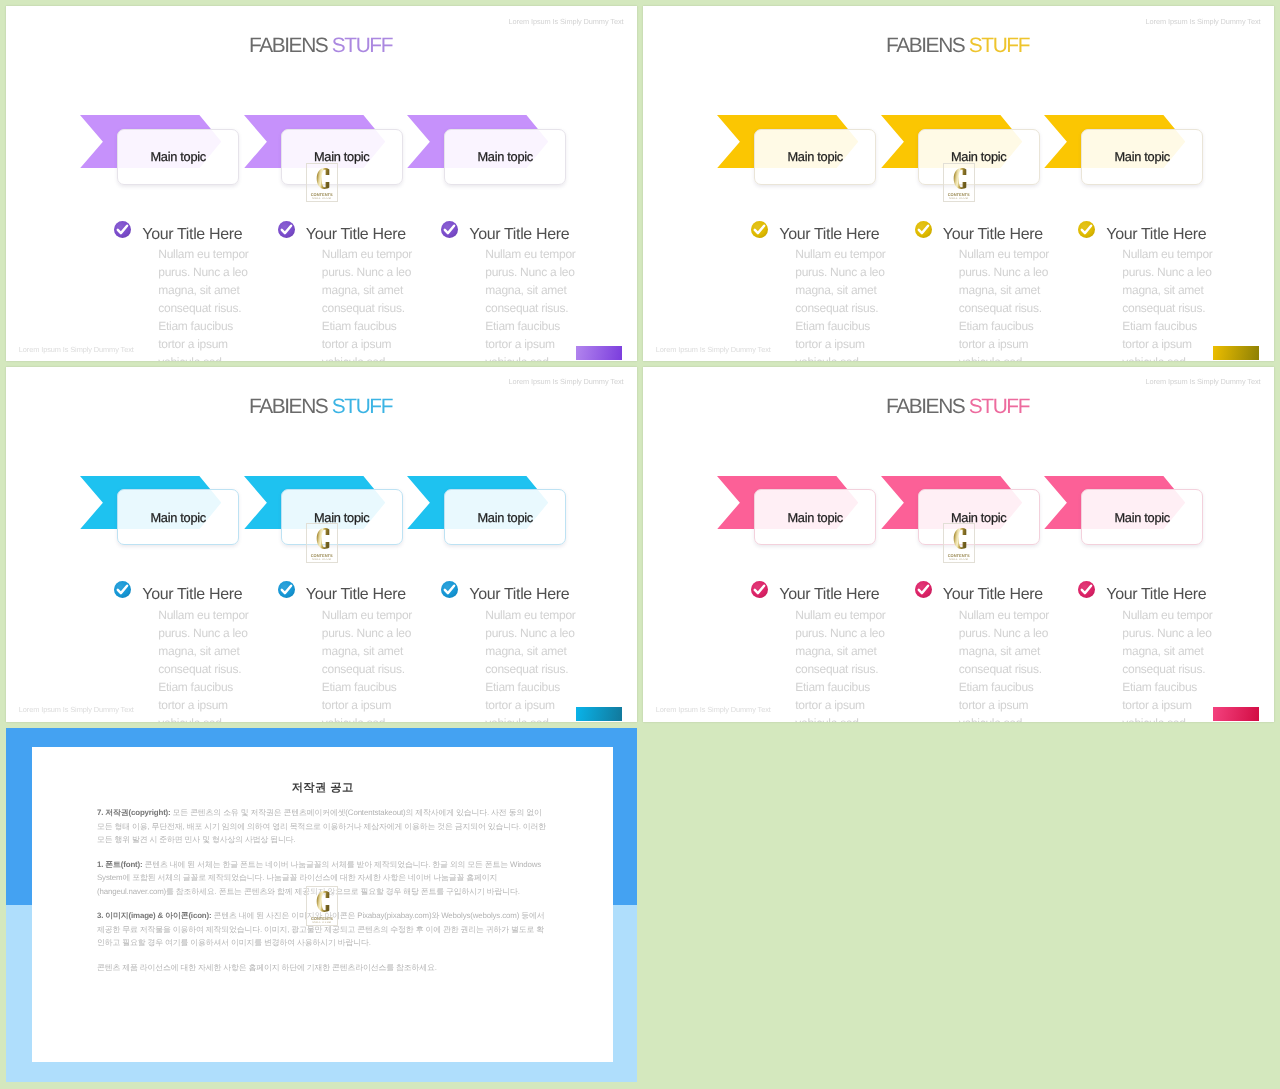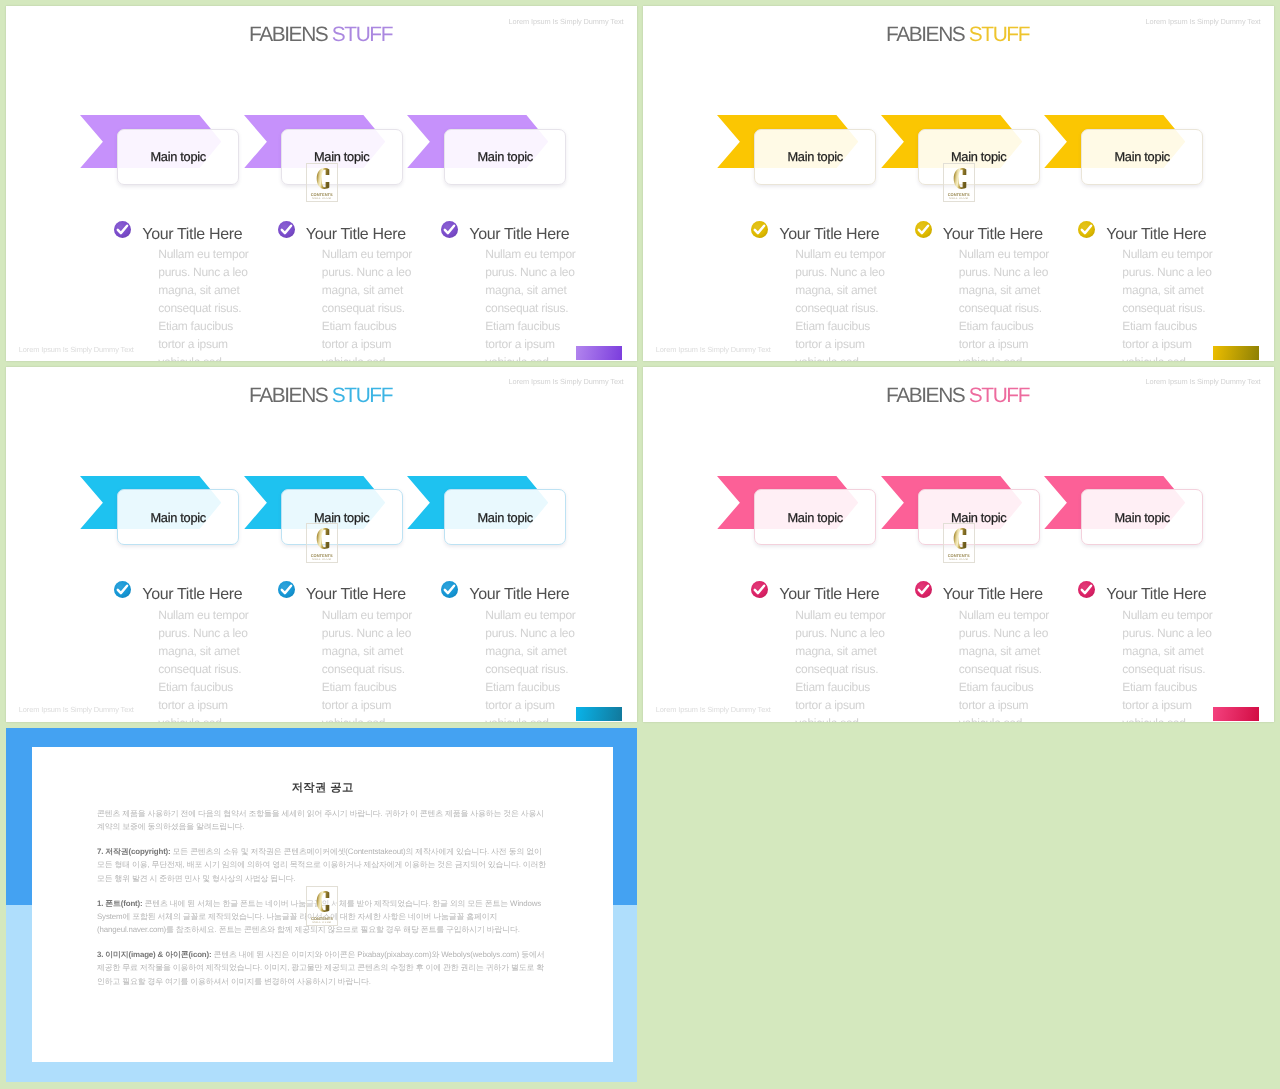--- a/index.html
+++ b/index.html
@@ -16,21 +16,21 @@
   .s1{left:6px;top:6px;}
   .s2{left:643px;top:6px;}
   .s3{left:6px;top:366.5px;}
   .s4{left:643px;top:366.5px;}
   .s5{left:6px;top:728px;width:631px;height:355px;background:transparent;box-shadow:none;}
 
   
   .hdr-note{position:absolute;right:13.5px;top:10.8px;font-size:7.4px;color:#d3d3d3;letter-spacing:-.1px;line-height:10px;}
   .ftr-note{position:absolute;left:12.8px;top:338.6px;font-size:7.4px;color:#dcdcdc;letter-spacing:-.1px;line-height:10px;}
   .ftr-bar{position:absolute;right:14.9px;top:340.4px;width:45.7px;height:13.9px;}
-  .title{position:absolute;left:0;right:2px;top:17px;text-align:center;font-size:20.9px;
+  .title{position:absolute;left:0;right:2px;top:28px;text-align:center;font-size:20.9px;
          font-weight:400;color:#6a6a6a;letter-spacing:-1.4px;line-height:24px;}
 
   .chev{position:absolute;width:141.3px;height:53.3px;}
   .chev svg{display:block;}
 
   .mbox{position:absolute;width:120px;height:54px;border-radius:7px;
         display:flex;align-items:center;justify-content:center;
         font-size:12.8px;font-weight:400;color:#1d1d1d;letter-spacing:-.28px;-webkit-text-stroke:0.25px #1d1d1d;
         background:rgba(255,255,255,.902);box-shadow:0 1.5px 3.5px rgba(110,100,130,.13);}
   .bdot{position:absolute;width:17px;height:17px;border-radius:50%;}
@@ -311,24 +311,24 @@
         <div class="s">MALL  CLUB</div>
       </div>
       <div class="ftr-note">Lorem Ipsum Is Simply Dummy Text</div>
       <div class="ftr-bar" style="background:linear-gradient(100deg,#f4427f 0%, #d20c43 100%);"></div>
     </div>
   <div class="slide s5">
       <div class="cp-top"></div>
       <div class="cp-bot"></div>
       <div class="cp-card">
         <div class="cp-title">저작권 공고</div>
-        <div class="cp-p" style="margin-top:12px;">콘텐츠 제품을 사용하기 전에 다음의 협약서 조항들을 세세히 읽어 주시기 바랍니다. 귀하가 이 콘텐츠 제품을 사용하는 것은 사용시 계약의 보증에 동의하셨음을 알려드립니다.</div>
         <div class="cp-p" style="margin-top:11.6px;"><b>7. 저작권(copyright):</b> 모든 콘텐츠의 소유 및 저작권은 콘텐츠메이커에셋(Contentstakeout)의 제작사에게 있습니다. 사전 동의 없이 모든 형태 이용, 무단전재, 배포 시기 임의에 의하여 영리 목적으로 이용하거나 제삼자에게 이용하는 것은 금지되어 있습니다. 이러한 모든 행위 발견 시 준하면 민사 및 형사상의 사법상 됩니다.</div>
         <div class="cp-p" style="margin-top:11.6px;"><b>1. 폰트(font):</b> 콘텐츠 내에 된 서체는 한글 폰트는 네이버 나눔글꼴의 서체를 받아 제작되었습니다. 한글 외의 모든 폰트는 Windows System에 포함된 서체의 글꼴로 제작되었습니다. 나눔글꼴 라이선스에 대한 자세한 사항은 네이버 나눔글꼴 홈페이지(hangeul.naver.com)를 참조하세요. 폰트는 콘텐츠와 함께 제공되지 않으므로 필요할 경우 해당 폰트를 구입하시기 바랍니다.</div>
         <div class="cp-p" style="margin-top:11.6px;"><b>3. 이미지(image) &amp; 아이콘(icon):</b> 콘텐츠 내에 된 사진은 이미지와 아이콘은 Pixabay(pixabay.com)와 Webolys(webolys.com) 등에서 제공한 무료 저작물을 이용하여 제작되었습니다. 이미지, 광고물만 제공되고 콘텐츠의 수정한 후 이에 관한 권리는 귀하가 별도로 확인하고 필요할 경우 여기를 이용하셔서 이미지를 변경하여 사용하시기 바랍니다.</div>
+        <div class="cp-p" style="margin-top:11.6px;">콘텐츠 제품 라이선스에 대한 자세한 사항은 홈페이지 하단에 기재한 콘텐츠라이선스를 참조하세요.</div>
       </div>
       <div class="wm" style="left:299.9px;top:158.1px;">
         <div class="cw"><svg width="32" height="21" viewBox="0 0 32 21">
             <defs>
               <linearGradient id="gg4" x1="0" y1="0" x2="1" y2="0.25">
                 <stop offset="0" stop-color="#7d6a23"></stop>
                 <stop offset="0.12" stop-color="#a78c36"></stop>
                 <stop offset="0.3" stop-color="#e3d396"></stop>
                 <stop offset="0.45" stop-color="#f6f0c8"></stop>
                 <stop offset="0.6" stop-color="#c8ae56"></stop>

